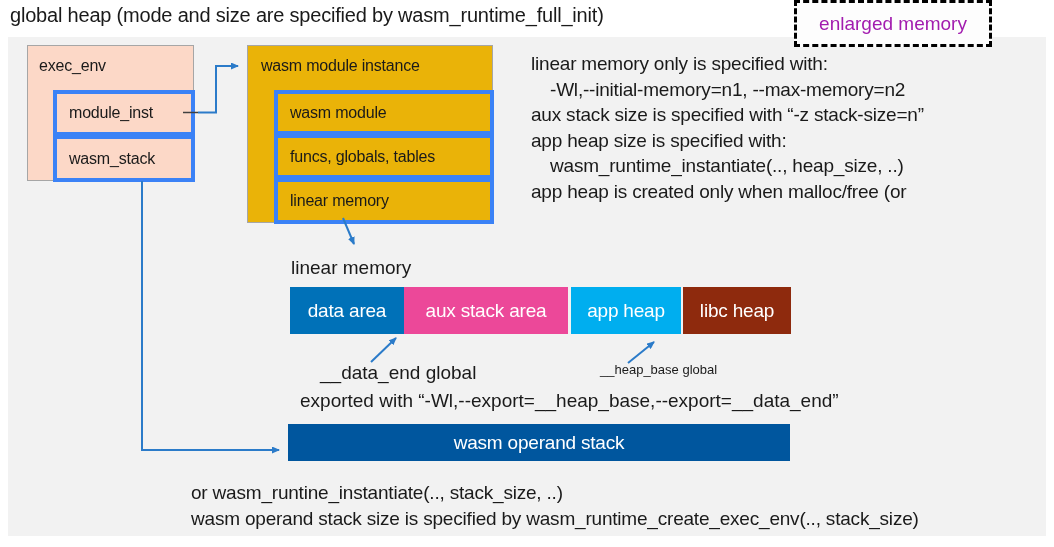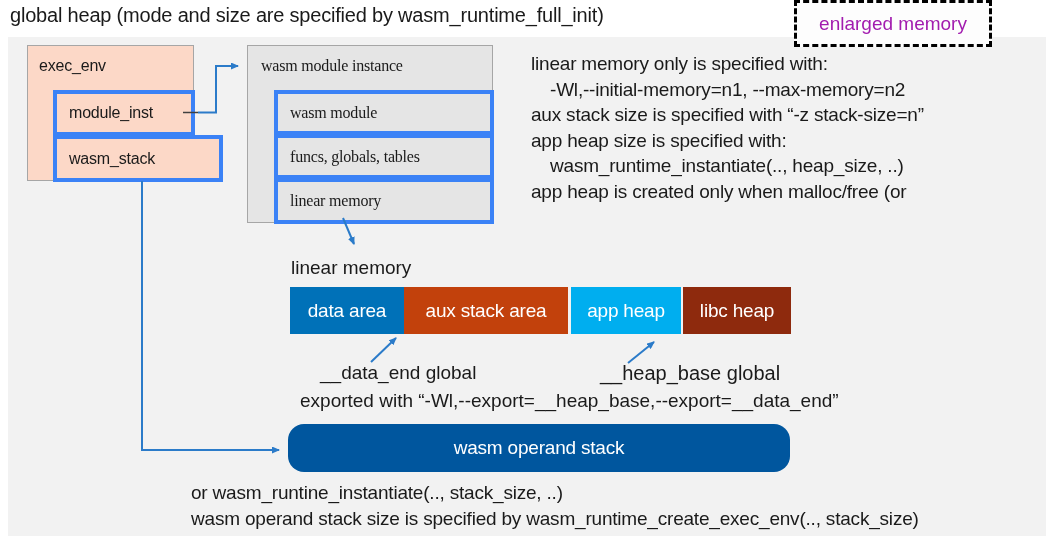--- a/index.html
+++ b/index.html
@@ -5,26 +5,26 @@
   html,body{margin:0;padding:0;background:#ffffff;}
   body{font-family:"Liberation Sans","DejaVu Sans",sans-serif;color:#1a1a1a;}
   #stage{position:relative;width:1054px;height:547px;background:#ffffff;overflow:hidden;}
   .abs{position:absolute;}
   #panel{left:8px;top:37px;width:1038px;height:499px;background:#f2f2f2;}
   .title{left:10px;top:4px;font-size:20px;letter-spacing:-0.2px;white-space:nowrap;}
 
   
   .struct{box-sizing:border-box;border:1px solid #a6a6a6;}
   .pink{background:#fcd8c7;}
-  .cream{background:#e5e5e5;font-family:Liberation Serif, serif;}
+  .cream{background:#eab308;}
   .struct-label{font-size:16px;letter-spacing:-0.2px;white-space:nowrap;}
   #execenv{left:27px;top:45px;width:167px;height:136px;}
   #execenv .hdr{padding:11px 0 0 11px;}
   #execenv .row1{left:25px;top:44px;width:142px;height:46px;}
-  #execenv .row2{left:25px;top:89px;width:170px;height:47px;}
+  #execenv .row2{left:25px;top:89px;width:142px;height:47px;}
   #inst{left:247px;top:45px;width:246px;height:178px;}
   #inst .hdr{padding:11px 0 0 13px;}
   #inst .row1{left:26px;top:44px;width:220px;height:45px;}
   #inst .row2{left:26px;top:88px;width:220px;height:45px;}
   #inst .row3{left:26px;top:132px;width:220px;height:46px;}
   .rowbox{position:absolute;box-sizing:border-box;border:4px solid #3b82f6;display:flex;align-items:center;padding-left:12px;}
 
   
   #rnotes{left:531px;top:51px;width:512px;font-size:19px;line-height:25.6px;letter-spacing:-0.2px;}
   #rnotes .indent{padding-left:19px;}
@@ -36,26 +36,26 @@
        color:#ffffff;font-size:19px;letter-spacing:-0.2px;white-space:nowrap;}
   #seg-data{left:290px;width:114px;}
   #seg-aux{left:404px;width:164px;}
   #seg-app{left:571px;width:110px;}
   #seg-libc{left:683px;width:108px;}
   #seg-enl{left:794px;width:198px;height:47px;box-sizing:border-box;border:3px dashed #000;background:#fdfdfd;
            display:flex;align-items:center;justify-content:center;font-size:19px;}
 
   
   #lbl-dataend{left:320px;top:362px;font-size:19px;white-space:nowrap;}
-  #lbl-heapbase{left:600px;top:362px;font-size:20px;white-space:nowrap;}
+  #lbl-heapbase{left:600px;top:362px;font-size:13px;white-space:nowrap;}
   #lbl-exported{left:300px;top:390px;font-size:19px;white-space:nowrap;}
 
   
-  #opstack{left:288px;top:424px;width:502px;height:48px;display:flex;align-items:center;justify-content:center;
-           color:#ffffff;font-size:19px;letter-spacing:-0.2px;border-radius:16px;}
+  #opstack{left:288px;top:424px;width:502px;height:37px;display:flex;align-items:center;justify-content:center;
+           color:#ffffff;font-size:19px;letter-spacing:-0.2px;}
 
   
   #bnotes{left:191px;top:480px;font-size:19px;line-height:26px;letter-spacing:-0.2px;}
 
   #arrows{left:0;top:0;width:1054px;height:547px;pointer-events:none;}
 </style>
 </head>
 <body>
 
 <div id="stage">
@@ -94,21 +94,21 @@
     <div class="note-line">app heap size is specified with:</div>
     <div class="note-line indent">wasm_runtime_instantiate(.., heap_size, ..)</div>
     <div class="note-line">app heap is created only when malloc/free (or</div>
   </div>
 
   <div class="abs" id="lm-label">linear memory</div>
 
   <div class="abs seg" id="seg-data" style="background-color: rgb(0, 113, 184);">
     <span>data area</span>
   </div>
-  <div class="abs seg" id="seg-aux" style="background-color: #c2410c;">
+  <div class="abs seg" id="seg-aux" style="background-color: #ec4899;">
     <span>aux stack area</span>
   </div>
   <div class="abs seg" id="seg-app" style="background-color: rgb(0, 174, 239);">
     <span>app heap</span>
   </div>
   <div class="abs seg" id="seg-libc" style="background-color: rgb(142, 42, 13);">
     <span>libc heap</span>
   </div>
   <div class="abs" id="seg-enl" style="color: #a21caf;">
     <span>enlarged memory</span>

